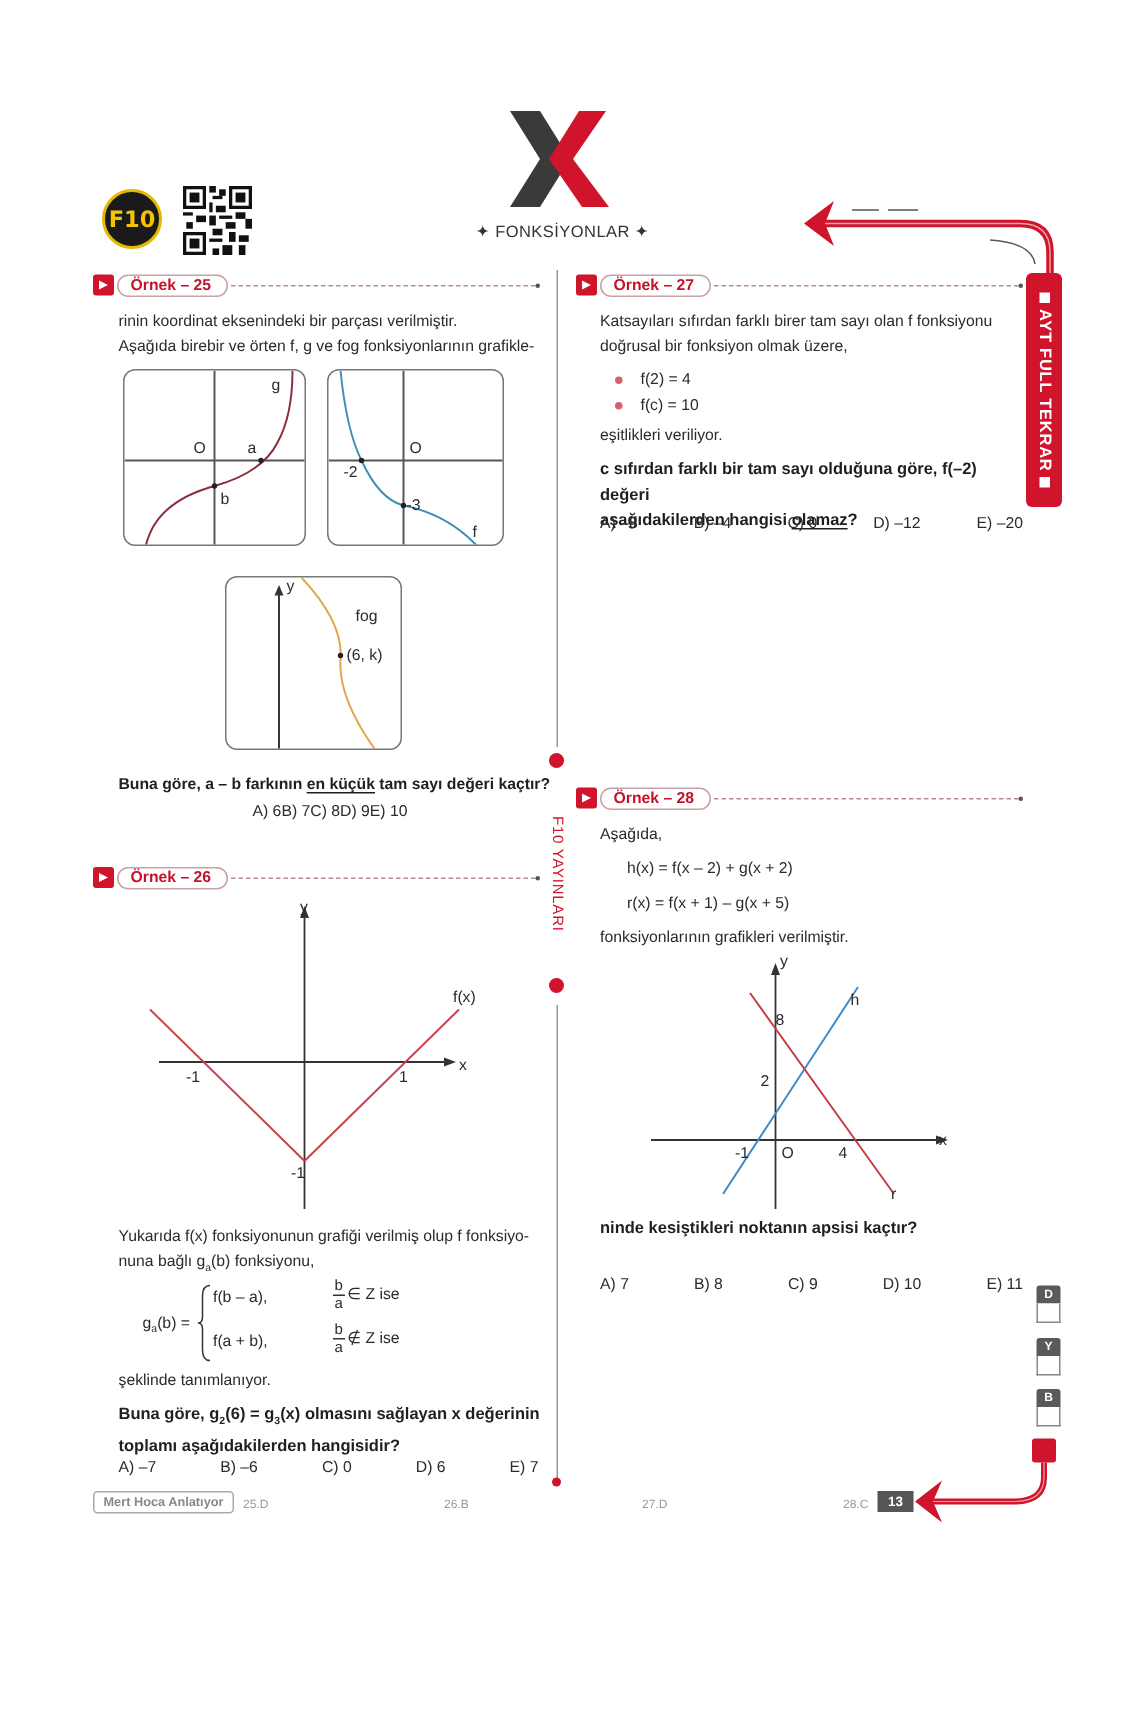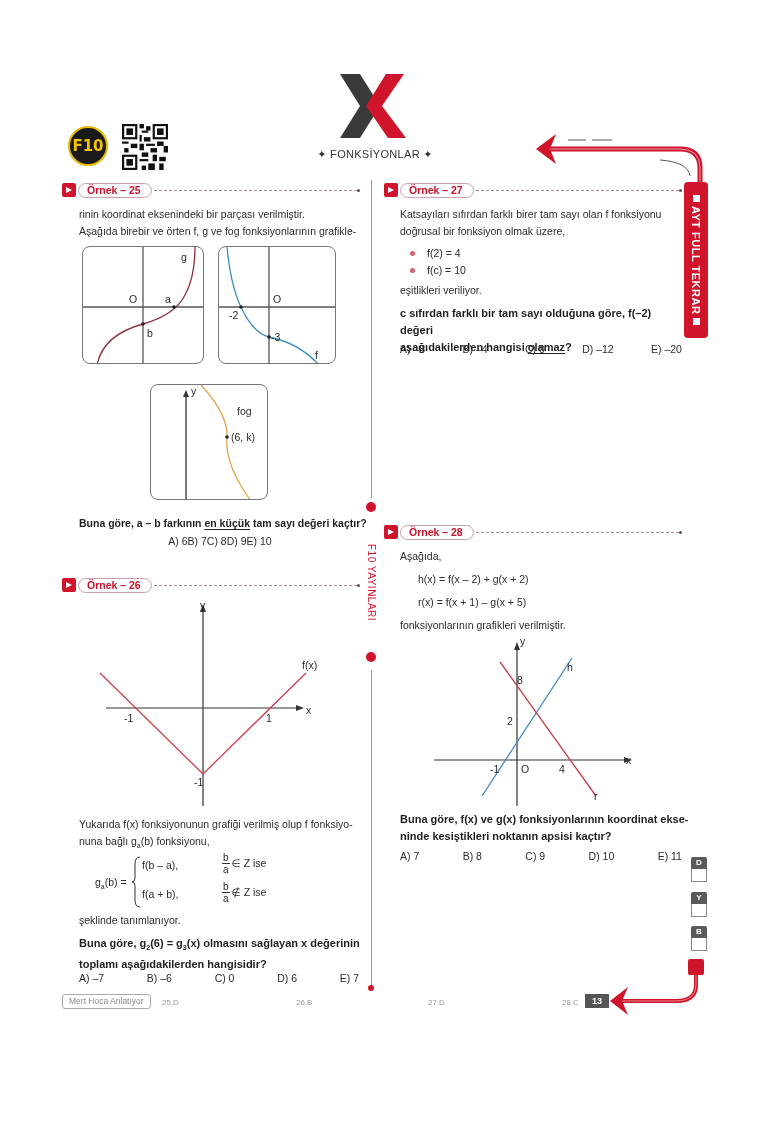--- a/index.html
+++ b/index.html
@@ -32,21 +32,21 @@
   .vline { left: 371px; width: 1.3px; background: #999; }
 
   
   .side-tab { left: 684px; top: 182px; width: 24px; height: 156px; background: #d0142b; border-radius: 4px; }
   .side-tab-text { position: absolute; left: 2px; top: 8px; width: 20px; height: 140px; writing-mode: vertical-rl; color: #fff; font-weight: bold; font-size: 11px; letter-spacing: 0.5px; display:flex; align-items:center; justify-content:center; }
 
   .dyb { width: 16px; }
   .dyb-head { height: 12px; background: #5a5a5a; color: #fff; font-size: 8px; font-weight: bold; text-align: center; line-height: 12px; border-radius: 2px 2px 0 0; }
   .dyb-box { height: 13px; border: 1px solid #888; border-top: none; background: #fff; }
 
-  .footer-pill { left: 62px; top: 994px; height: 15px; border: 1px solid #aaa; border-radius: 3px; padding: 0 6px; font-size: 8.5px; font-weight: normal; color: #888; line-height: 13px; }
+  .footer-pill { left: 62px; top: 994px; height: 15px; border: 1px solid #aaa; border-radius: 3px; padding: 0 6px; font-size: 8.5px; font-weight: bold; color: #888; line-height: 13px; }
   .ans { font-size: 8px; color: #999; top: 998px; }
   .page-num { left: 585px; top: 994px; width: 24px; height: 14px; background: #555; color: #fff; font-size: 9px; font-weight: bold; text-align: center; line-height: 14px; }
 
   .publisher { left: 364px; top: 500px; width: 14px; height: 170px; }
   .pub-text { position:absolute; left:0; top: 18px; width: 14px; height: 130px; writing-mode: vertical-rl; font-size: 10px; color: #d0142b; letter-spacing: 0.5px; display:flex; align-items:center; justify-content:center; }
 
   .frac { display:inline-flex; flex-direction: column; align-items:center; font-size: 10px; line-height: 11px; vertical-align: middle; }
   .frac .num { border-bottom: 1px solid #333; padding: 0 1px; }
   sub { font-size: 7px; }
   u { text-decoration-thickness: 1px; text-underline-offset: 2px; }
@@ -328,21 +328,20 @@
 <div class="abs txt" style="left:626px;top:752px">x</div>
 <div class="abs txt" style="left:567px;top:659px">h</div>
 <div class="abs txt" style="left:594px;top:788px">r</div>
 <div class="abs txt" style="left:507px;top:713px">2</div>
 <div class="abs txt" style="left:517px;top:672px">8</div>
 <div class="abs txt" style="left:490px;top:761px">-1</div>
 <div class="abs txt" style="left:521px;top:761px">O</div>
 <div class="abs txt" style="left:559px;top:761px">4</div>
 
 <div class="abs txt bold" style="left:400px;top:811px;width:290px;font-size:11px">
-  <div>Buna göre, f(x) ve g(x) fonksiyonlarının koordinat ekse-</div>
   <div>ninde kesiştikleri noktanın apsisi kaçtır?</div>
 </div>
 <div class="abs choices" style="left:400px;top:850px;width:282px;justify-content:space-between">
   <span>A) 7</span>
   <span>B) 8</span>
   <span>C) 9</span>
   <span>D) 10</span>
   <span>E) 11</span>
 </div>
 

